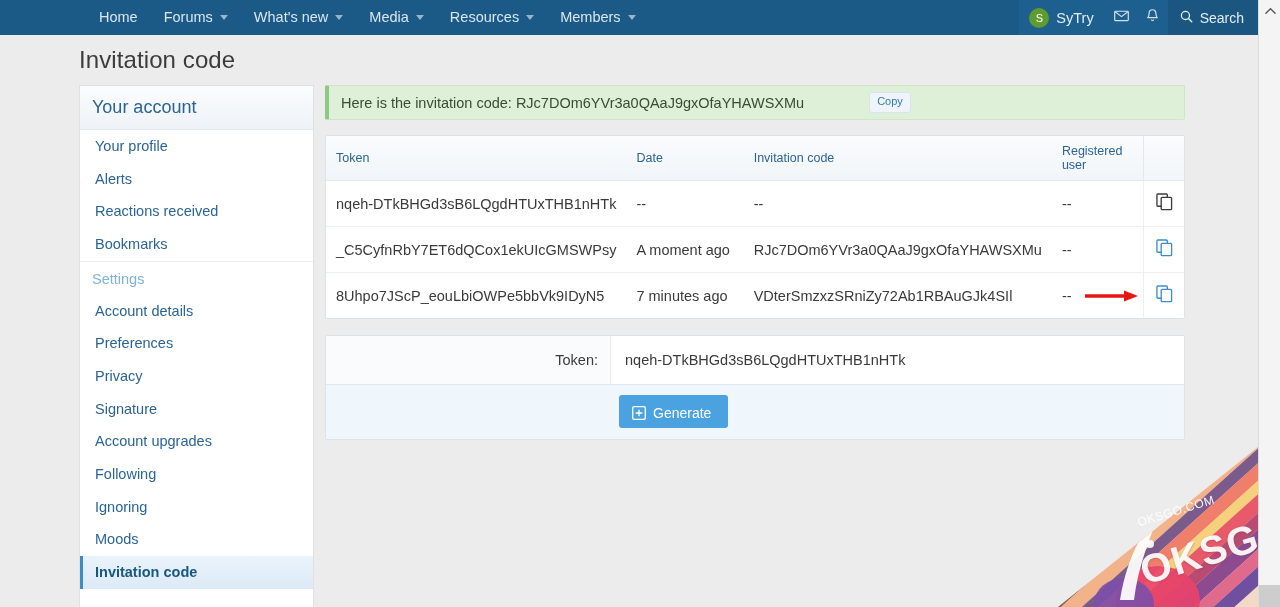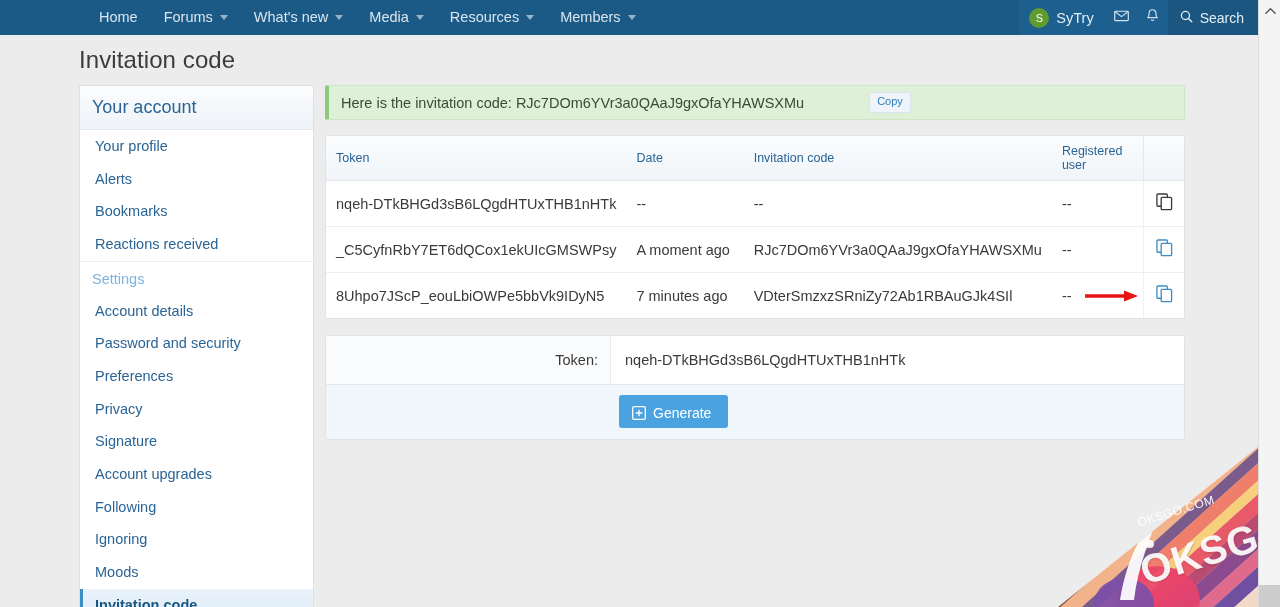--- a/index.html
+++ b/index.html
@@ -384,33 +384,30 @@
   <div id="sidebar">
     <div class="side-header">Your account</div>
 
     <div class="side-item">
       <span>Your profile</span>
     </div>
     <div class="side-item">
       <span>Alerts</span>
     </div>
     <div class="side-item">
+      <span>Reactions received</span>
+    </div>
+    <div class="side-item">
       <span>Bookmarks</span>
     </div>
-    <div class="side-item">
-      <span>Reactions received</span>
-    </div>
 
     <div class="side-group-title">Settings</div>
 
     <div class="side-item">
       <span>Account details</span>
-    </div>
-    <div class="side-item">
-      <span>Password and security</span>
     </div>
     <div class="side-item">
       <span>Preferences</span>
     </div>
     <div class="side-item">
       <span>Privacy</span>
     </div>
     <div class="side-item">
       <span>Signature</span>
     </div>

